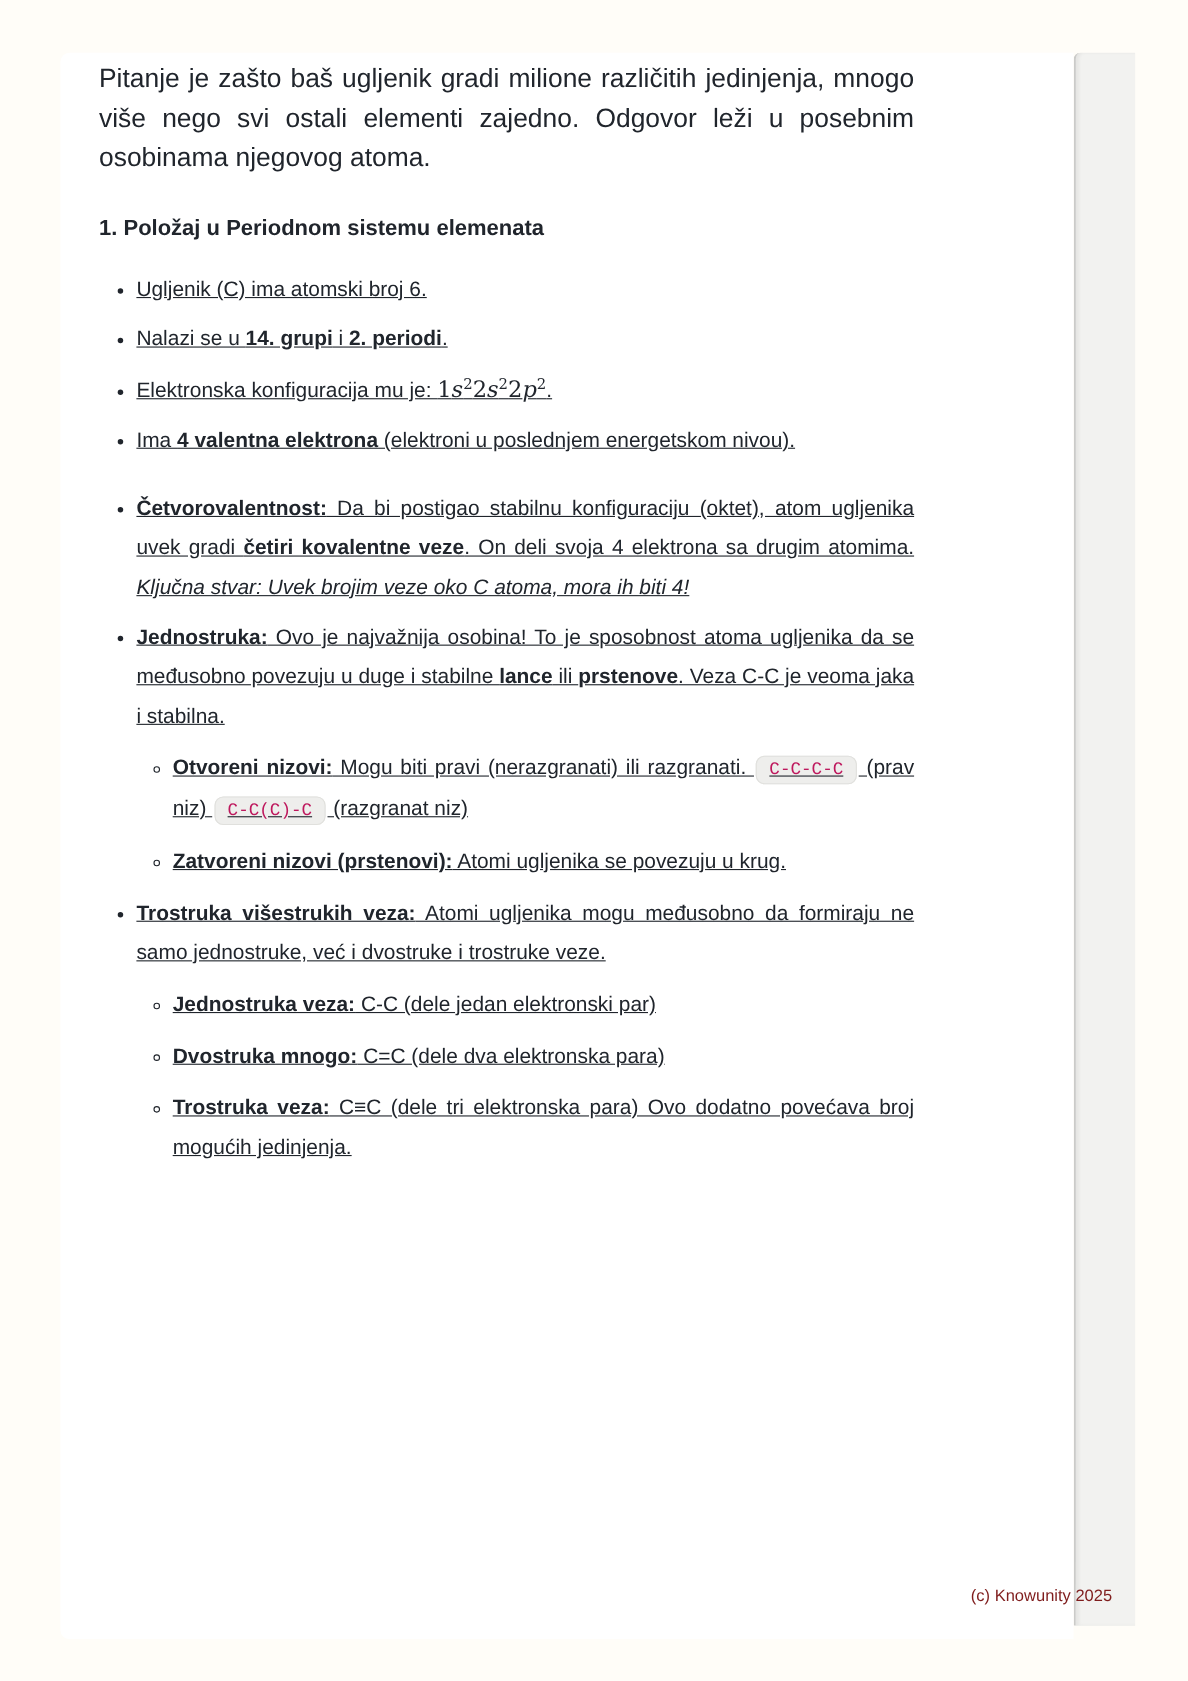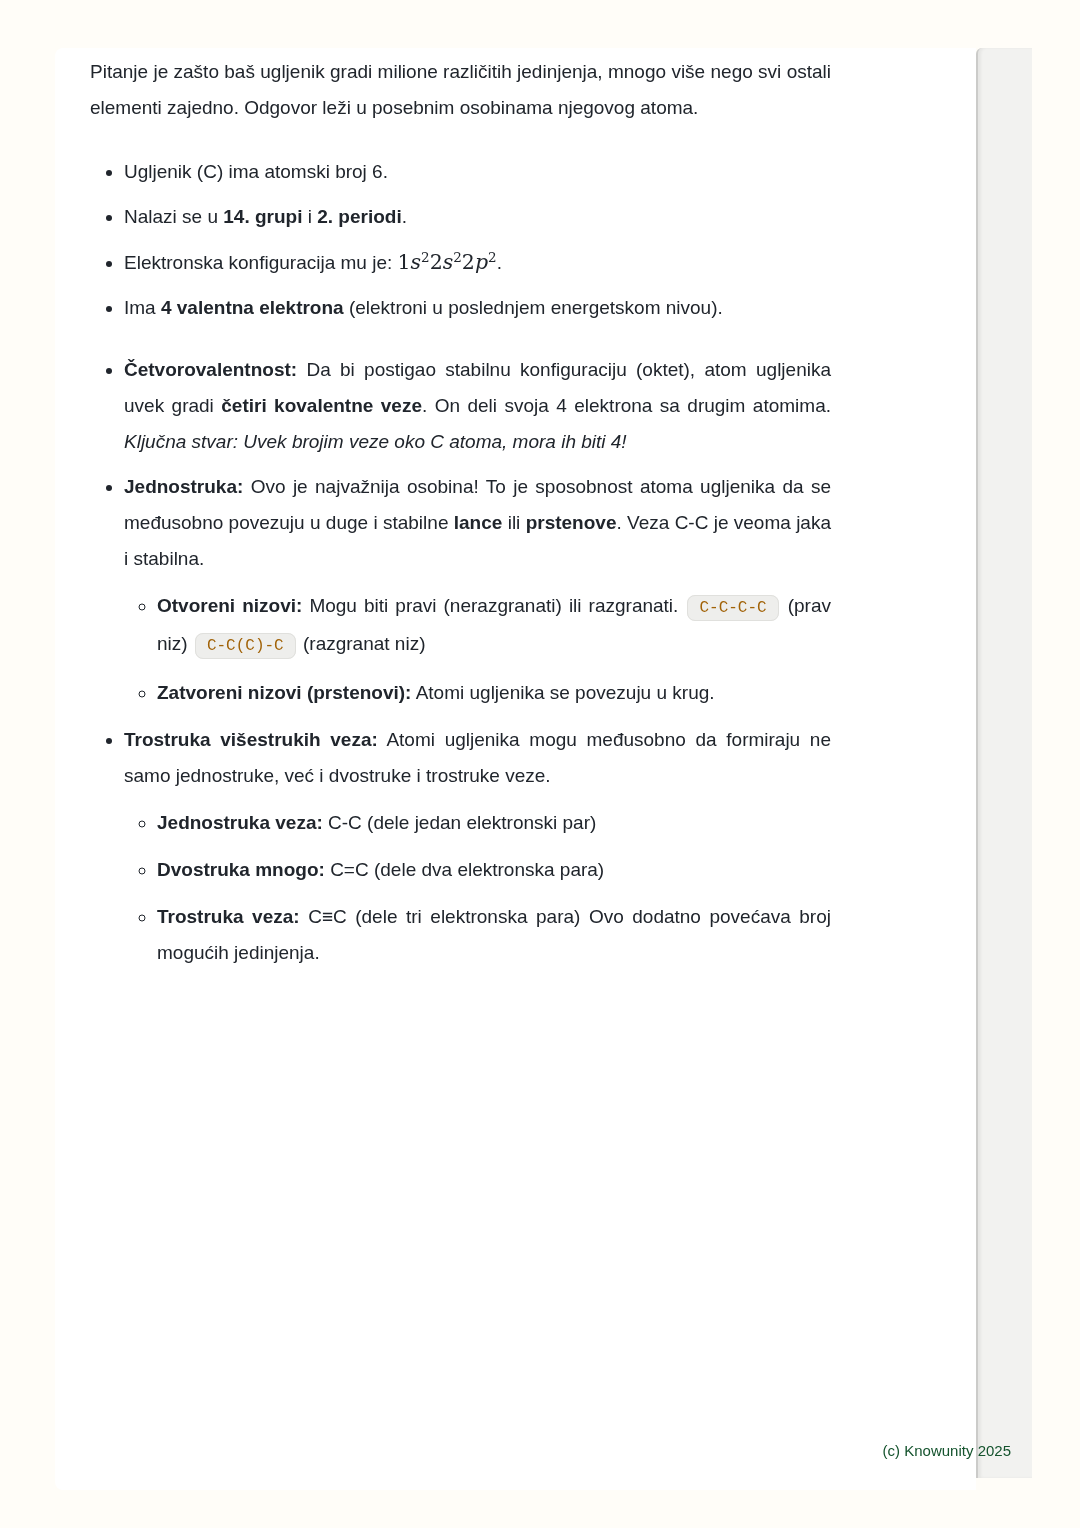--- a/index.html
+++ b/index.html
@@ -16,60 +16,61 @@
     position: absolute;
     left: 55px; top: 48px;
     width: 921px; height: 1442px;
     background: #ffffff;
     border-radius: 8px 0 0 8px;
   }
   .content { padding: 6px 145px 0 35px; }
 
   p.para {
     margin: 0 0 28px 0;
-    font-size: 19px;
+    font-size: 24px;
     line-height: 36px;
     text-align: justify;
   }
   p.heading {
     margin: 30px 0 22px 0;
     font-size: 20px;
     line-height: 32px;
     font-weight: 700;
   }
   ul.list {
     margin: 0 0 26px 0;
     padding: 0 0 0 34px;
     list-style-type: disc;
   }
   ul.list > li {
     margin: 9px 0;
     font-size: 19px;
     line-height: 36px;
     text-align: justify;
+    text-decoration: underline;
   }
   ul.sublist {
     margin: 9px 0 2px 0;
     padding: 0 0 0 33px;
     list-style-type: circle;
   }
   ul.sublist > li {
     margin: 11px 0;
     font-size: 19px;
     line-height: 36px;
     text-align: justify;
   }
   li::marker { color: #20252c; }
 
   .b { font-weight: 700; }
   .i { font-style: italic; margin-top: 44px; }
   .chip {
     font-family: "Liberation Mono", "DejaVu Sans Mono", monospace;
     font-size: 16px;
-    color: #a16207;
+    color: #be185d;
     background: #eeeeec;
     border: 1px solid #e0e0dd;
     border-radius: 8px;
     padding: 3px 11px;
     margin: 0 2px;
     white-space: nowrap;
   }
   .fm  { font-family: "DejaVu Serif", "Liberation Serif", serif; font-size: 20.5px; }
   .fmi { font-family: "DejaVu Serif", "Liberation Serif", serif; font-size: 20.5px; font-style: italic; }
   .fsup{ font-family: "DejaVu Serif", "Liberation Serif", serif; font-size: 13.5px; vertical-align: super; line-height: 0; }
@@ -81,32 +82,33 @@
     background: #f2f2f0;
     border-left: 2px solid #cbcbc9;
     border-radius: 6px 0 0 0;
     box-shadow: inset 3px 0 3px rgba(0,0,0,0.05);
   }
   .watermark {
     position: absolute;
     top: 1441px; right: 69px;
     font-size: 15px;
     line-height: 19px;
-    color: #14532d;
+    color: #7f1d1d;
     z-index: 5;
   }
 </style>
 </head>
 <body>
 
 <div class="card">
   <div class="content">
 
     <p class="para"><span>Pitanje je zašto baš ugljenik gradi milione različitih jedinjenja, mnogo više nego svi ostali elementi zajedno. Odgovor leži u posebnim osobinama njegovog atoma.</span></p>
 
+    <p class="heading"><span class="b">1. Položaj u Periodnom sistemu elemenata</span></p>
 
     <ul class="list">
       <li><span>Ugljenik (C) ima atomski broj 6.</span></li>
       <li><span>Nalazi se u </span><span class="b">14. grupi</span><span> i </span><span class="b">2. periodi</span><span>.</span></li>
       <li><span>Elektronska konfiguracija mu je: </span><span class="fm">1</span><span class="fmi">s</span><span class="fsup">2</span><span class="fm">2</span><span class="fmi">s</span><span class="fsup">2</span><span class="fm">2</span><span class="fmi">p</span><span class="fsup">2</span><span>.</span></li>
       <li><span>Ima </span><span class="b">4 valentna elektrona</span><span> (elektroni u poslednjem energetskom nivou).</span></li>
     </ul>
 
 
     <ul class="list">

